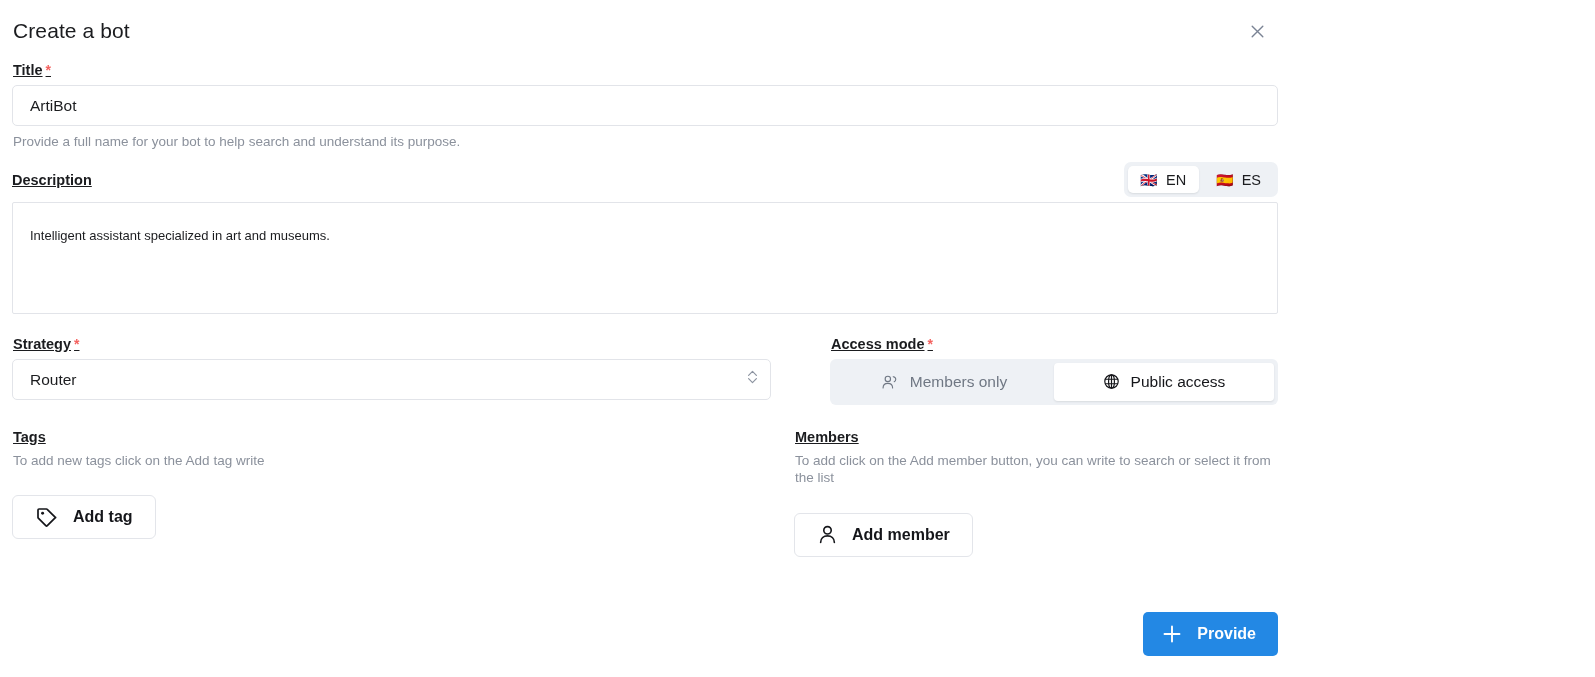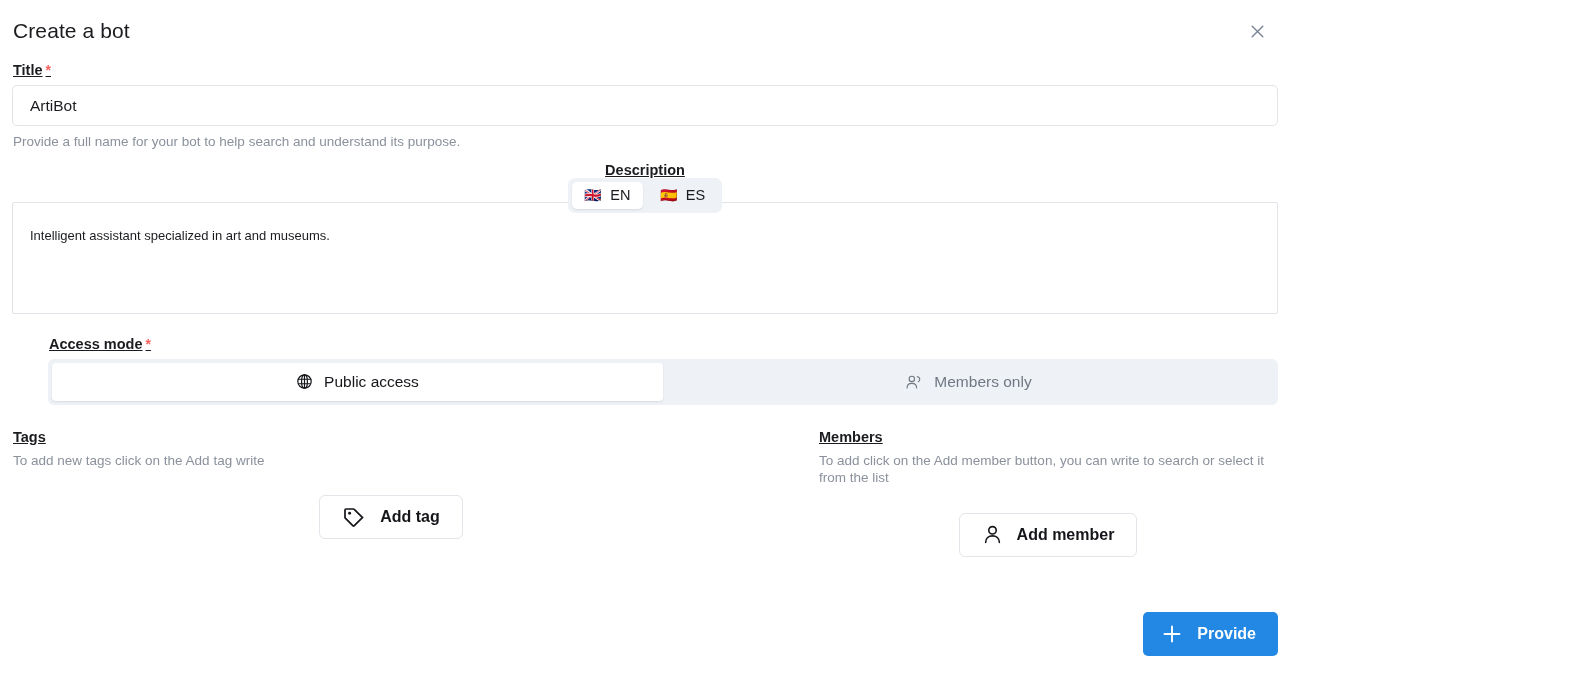--- a/index.html
+++ b/index.html
@@ -93,21 +93,20 @@
   }
   .text-input::placeholder { color: #b3b8c2; }
 
   
   .desc-head {
     display: flex;
     align-items: center;
     justify-content: space-between;
     height: 36px;
     margin-top: 11px;
-    flex-direction: column;
   }
   .lang-switch {
     display: flex;
     align-items: center;
     gap: 4px;
     background: #eef1f5;
     border-radius: 7px;
     padding: 4px;
   }
   .lang-btn {
@@ -211,23 +210,23 @@
   .seg-btn.active {
     background: #ffffff;
     color: #15161a;
     box-shadow: 0 1px 2px rgba(20,25,40,.10);
   }
   .seg-btn svg { display: block; flex: none; }
 
   
   .row3 { display: flex; margin-top: 24px; }
   .tags-col { width: 782px; padding-right: 24px; }
-  .members-col { flex: 1; margin-left: 24px; }
-
-  .btn-center { display: flex; justify-content: center; margin-top: 26px; }
+  .members-col { flex: 1; }
+
+  .btn-center { display: flex; justify-content: flex-start; margin-top: 26px; }
 
   .ghost-btn {
     display: inline-flex;
     align-items: center;
     gap: 14px;
     height: 44px;
     padding: 0 22px;
     background: #fff;
     border: 1px solid #e3e5ea;
     border-radius: 6px;
@@ -295,45 +294,61 @@
         <button class="lang-btn">
           <span class="flag">🇪🇸</span>
           <span>ES</span>
         </button>
       </div>
     </div>
     <textarea class="desc-area" style="">Intelligent assistant specialized in art and museums.</textarea>
   </div>
 
   <div class="row2">
+    <div class="col-left">
+      <label class="field-label">
+        <span>Strategy</span><span class="req">*</span>
+      </label>
+      <div class="select-wrap">
+        <select class="select-box">
+          <option>Router</option>
+        </select>
+        <span class="select-arrows">
+          <svg width="11" height="16" viewBox="0 0 11 16" fill="none" stroke="currentColor" stroke-width="1.2" stroke-linecap="round" stroke-linejoin="round">
+            <path d="M1.6 6.3 L5.5 2.4 L9.4 6.3"></path>
+            <path d="M1.6 9.7 L5.5 13.6 L9.4 9.7"></path>
+          </svg>
+        </span>
+      </div>
+    </div>
 
     <div class="col-right">
       <label class="field-label">
         <span>Access mode</span><span class="req">*</span>
       </label>
       <div class="segmented">
+        <button class="seg-btn">
+          <span>
+            <svg width="18" height="18" viewBox="0 0 20 18" fill="none" stroke="currentColor" stroke-width="1.25" stroke-linecap="round">
+              <circle cx="7.6" cy="5.6" r="3"></circle>
+              <path d="M2.3 15.6 C2.3 12.3 4.7 10.5 7.6 10.5 C10.5 10.5 12.9 12.3 12.9 15.6"></path>
+              <path d="M13.6 3.1 C15.2 3.3 16.4 4.5 16.4 6 C16.4 7.2 15.7 8.2 14.7 8.7"></path>
+            </svg>
+          </span>
+          <span>Members only</span>
+        </button>
         <button class="seg-btn active">
           <span>
             <svg width="17" height="17" viewBox="0 0 18 18" fill="none" stroke="currentColor" stroke-width="1.25">
               <circle cx="9" cy="9" r="7.1"></circle>
               <ellipse cx="9" cy="9" rx="3.1" ry="7.1"></ellipse>
               <path d="M2.2 6.6 H15.8 M2.2 11.4 H15.8 M9 1.9 V16.1"></path>
             </svg>
           </span>
           <span>Public access</span>
-        </button>
-        <button class="seg-btn">
-          <span>
-            <svg width="18" height="18" viewBox="0 0 20 18" fill="none" stroke="currentColor" stroke-width="1.25" stroke-linecap="round">
-              <circle cx="7.6" cy="5.6" r="3"></circle>
-              <path d="M2.3 15.6 C2.3 12.3 4.7 10.5 7.6 10.5 C10.5 10.5 12.9 12.3 12.9 15.6"></path>
-              <path d="M13.6 3.1 C15.2 3.3 16.4 4.5 16.4 6 C16.4 7.2 15.7 8.2 14.7 8.7"></path>
-            </svg>
-          </span>
-          <span>Members only</span>
         </button>
       </div>
     </div>
   </div>
 
   <div class="row3">
     <div class="tags-col">
       <div class="field-label">Tags</div>
       <div class="hint" style="margin-top:2px;">To add new tags click on the Add tag write</div>
       <div class="btn-center">

